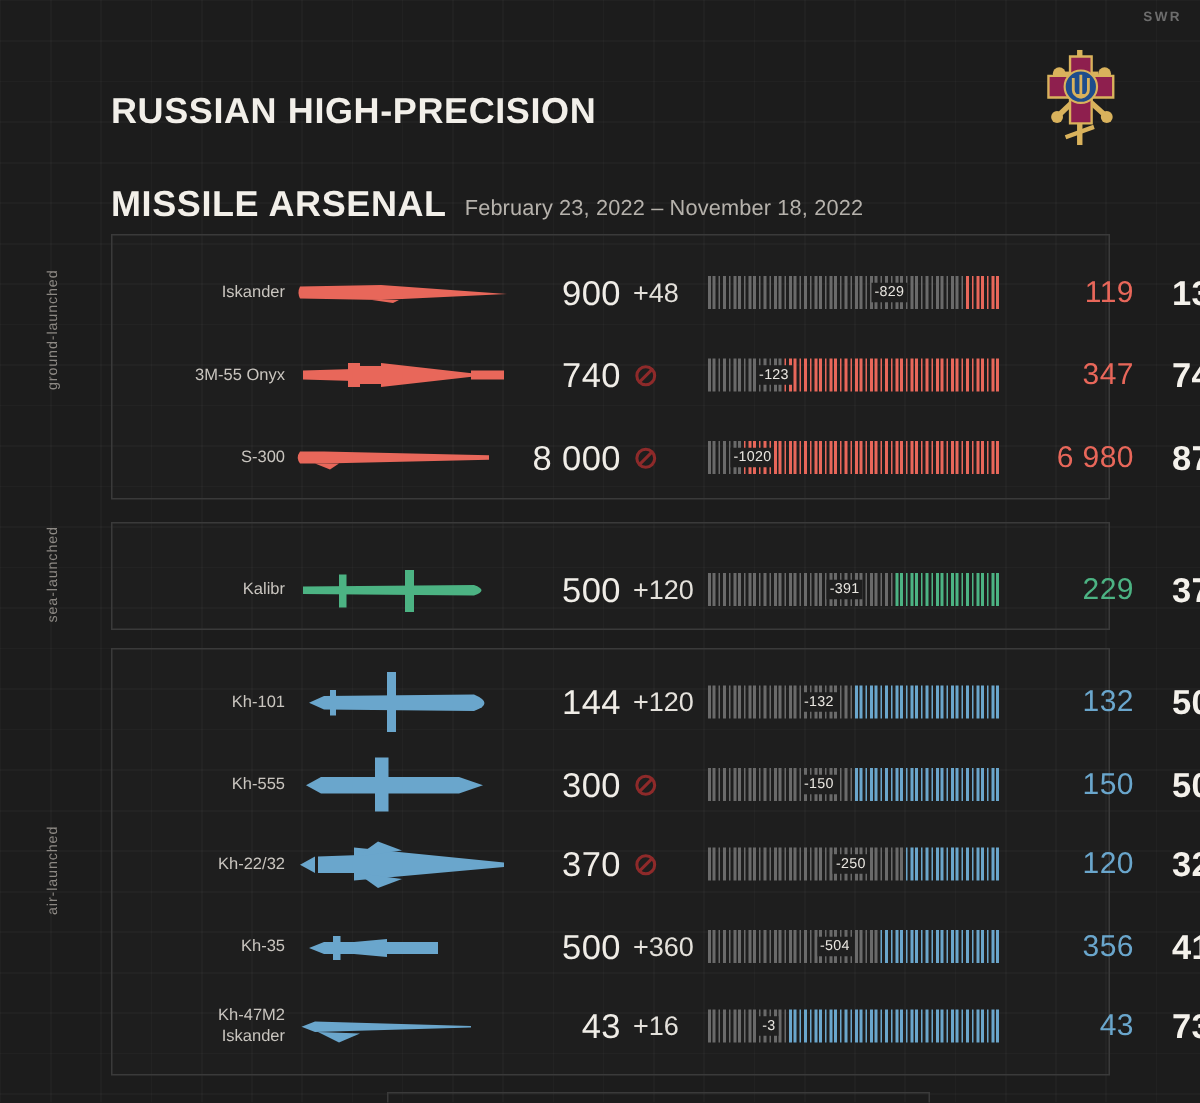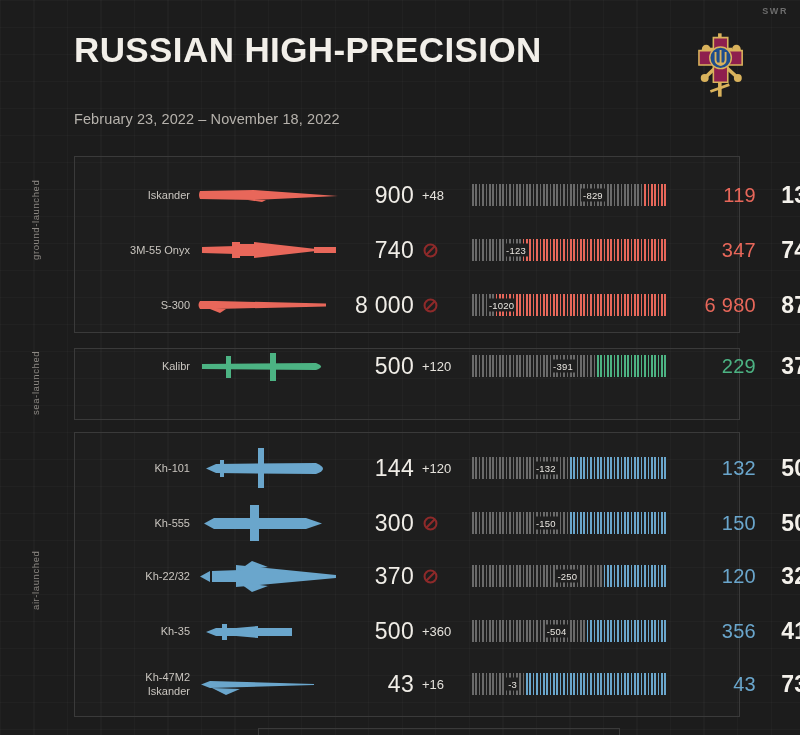--- a/index.html
+++ b/index.html
@@ -22,22 +22,22 @@
   .watermark {
     position: absolute; top: 6px; right: 12px;
     font-size: 9px; letter-spacing: 1.6px;
     color: #6d6d6d; font-weight: bold;
   }
 
   
   .header { position: absolute; top: 28px; left: 74px; right: 50px; height: 100px; }
   .title-block { }
   .title-line {
-    font-size: 35px; font-weight: bold; color: #f2efe9;
-    letter-spacing: 0.4px; line-height: 1.23;
+    font-size: 24px; font-weight: bold; color: #f2efe9;
+    letter-spacing: 0.4px; line-height: 1.23; margin-top: 32px;
   }
   .title-row2 { display: flex; align-items: flex-end; gap: 12px; }
   .subtitle {
     font-size: 14.5px; color: #b6b2ac; padding-bottom: 4px;
     letter-spacing: 0.1px; white-space: nowrap; margin-top: 40px;
   }
 
   .emblem { position: absolute; top: 26px; right: 42px; width: 72px; height: 78px; }
 
   
@@ -91,21 +91,21 @@
     justify-content: flex-start; align-items: center;
   }
 
   .stock {
     left: 268px; width: 72px; justify-content: flex-end;
     font-size: 23px; color: #f0ede7; letter-spacing: 0.3px;
   }
 
   .produced {
     left: 348px; width: 46px; justify-content: flex-start;
-    font-size: 13px; color: #e4e1db;
+    font-size: 18px; color: #e4e1db;
   }
 
   .barwrap {
     left: 398px; width: 200px; height: 24px; align-items: center;
   }
   .bar {
     position: relative; width: 100%; height: 22px;
     display: flex; align-items: stretch;
   }
   .seg { height: 100%; display: flex; }
@@ -131,20 +131,21 @@
 <body>
 
 <div id="page">
 
   <div class="watermark">SWR</div>
 
   <div class="header">
     <div class="title-block">
       <div class="title-line">RUSSIAN HIGH-PRECISION</div>
       <div class="title-row2">
+        <div class="title-line">MISSILE ARSENAL</div>
         <div class="subtitle">February 23, 2022 – November 18, 2022</div>
       </div>
     </div>
   </div>
 
   <div class="emblem">
     <svg viewBox="0 0 100 108" width="72" height="78">
       <g stroke="#d9b25c" stroke-width="2.2">
         <rect x="44.5" y="10" width="5" height="88" fill="#d9b25c" stroke="none"></rect>
         <rect x="30" y="30" width="34" height="4.5" fill="#d9b25c" stroke="none"></rect>
@@ -425,21 +426,21 @@
               <div class="tick" style="background:#e8675a"></div>
               <div class="tick" style="background:#e8675a"></div>
               <div class="tick" style="background:#e8675a"></div>
             </div>
             <div class="wasted-label" style="left:7.482758620689655%">-1020</div>
           </div>
         </div>
         <div class="cell remains" style="color: rgb(232, 103, 90);">6 980</div>
         <div class="cell pct">87%</div>
       </div>
-      <div class="row" style="top: 339px;">
+      <div class="row" style="top: 366px;">
         <div class="cell name">
           <span>Kalibr</span>
         </div>
         <div class="cell silhouette">
           <svg viewBox="0 0 150 34" width="150" height="34">
             <path d="M6 15 L6 20 L120 21 Q130 17.5 120 14 Z" fill="#4cb383"></path>
             <rect x="30" y="7" width="5" height="22" fill="#4cb383"></rect>
             <rect x="74" y="4" width="6" height="28" fill="#4cb383"></rect>
           </svg>
         </div>

